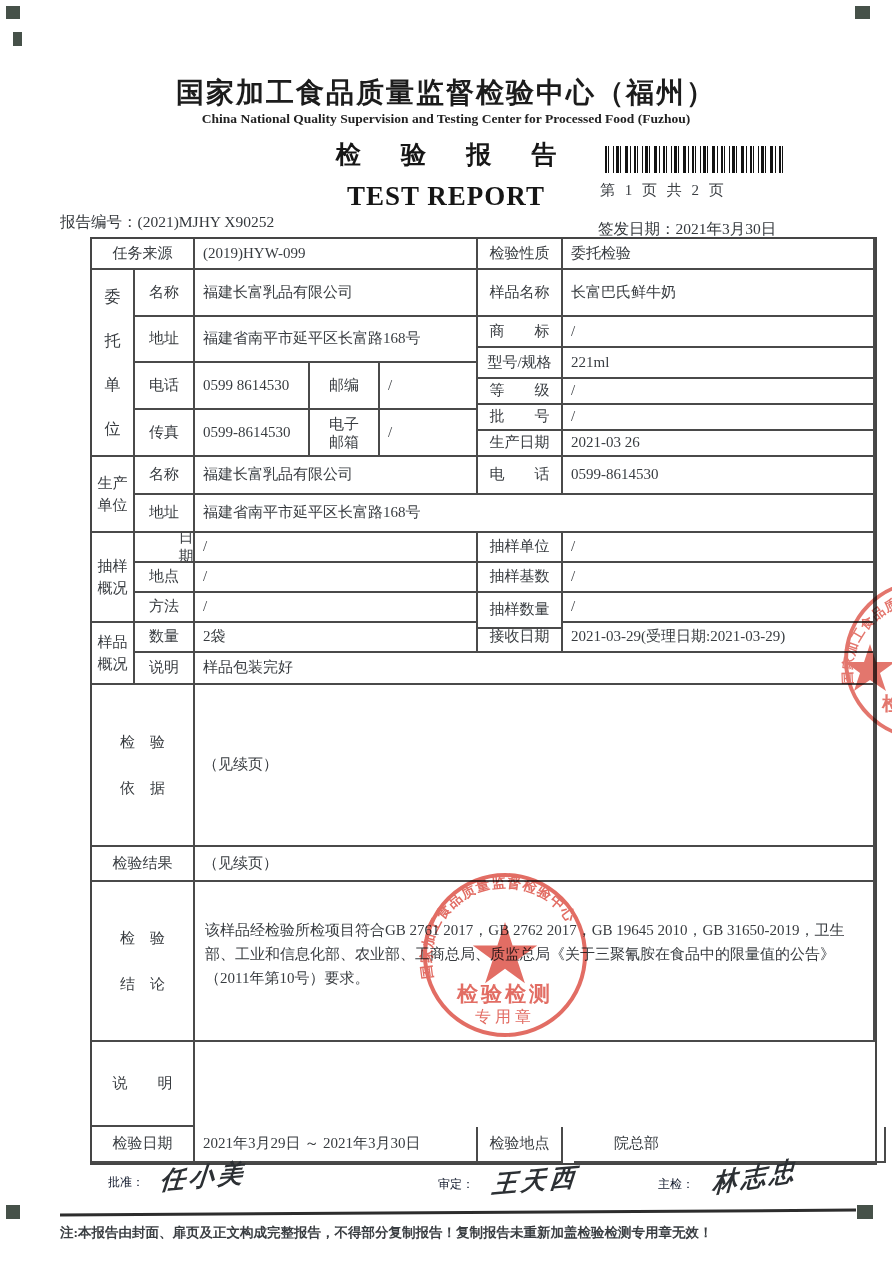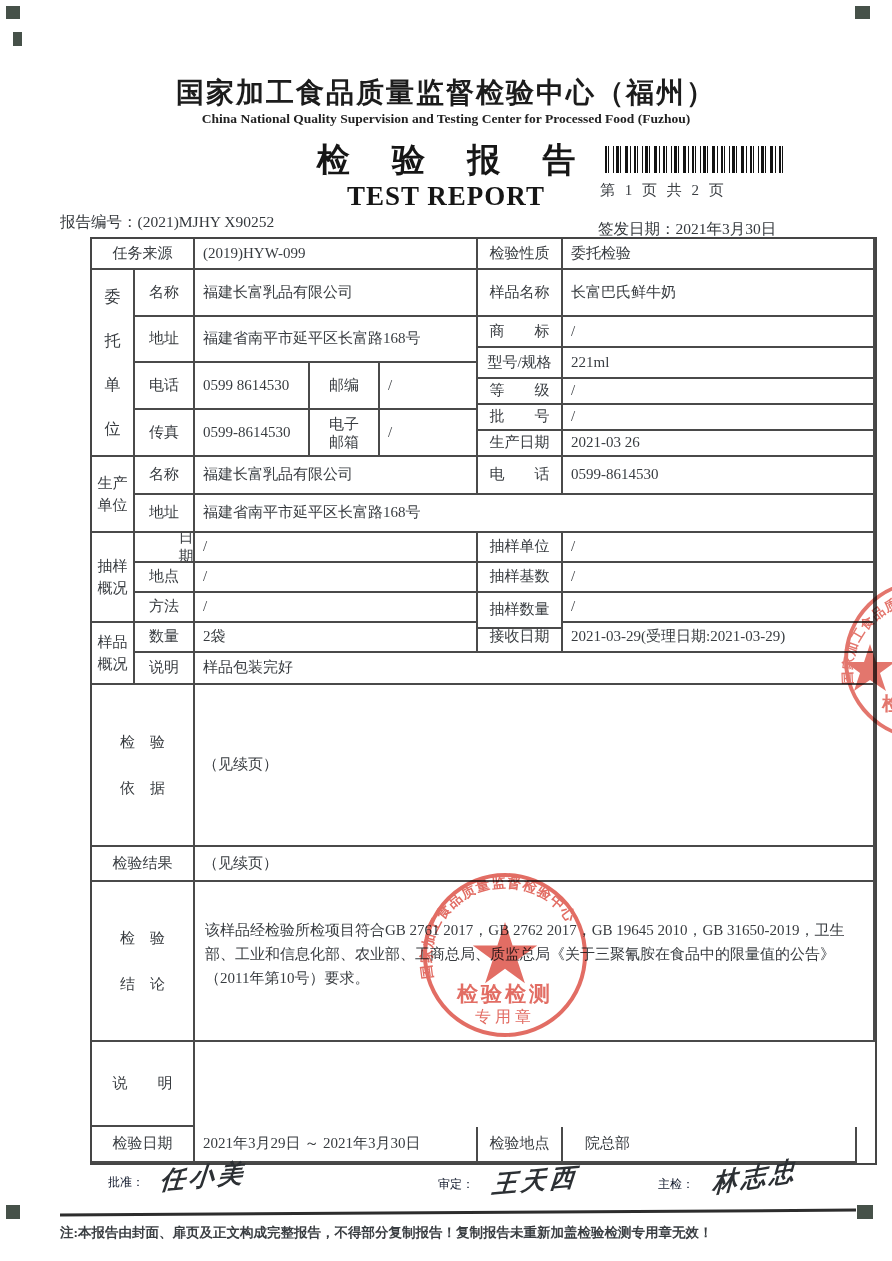--- a/index.html
+++ b/index.html
@@ -4,21 +4,21 @@
 <style>
   html,body{margin:0;padding:0;}
   body{background:#ffffff;width:892px;height:1261px;position:relative;
        font-family:"Liberation Serif","DejaVu Serif",serif;color:#3a3e42;}
   .abs{position:absolute;}
   .center{text-align:center;width:892px;left:0;}
   .mark{position:absolute;background:#36423a;opacity:.92;}
   
   .h-cn{top:74px;font-size:28px;font-weight:bold;color:#1c1c1c;letter-spacing:2px;}
   .h-en{top:111px;font-size:13.5px;font-weight:bold;color:#222;}
-  .t-cn{top:138px;font-size:33px;font-weight:bold;color:#161616;letter-spacing:17px;text-indent:17px;}
+  .t-cn{top:138px;font-size:25px;font-weight:bold;color:#161616;letter-spacing:17px;text-indent:17px;}
   .t-en{top:181px;font-size:27px;font-weight:bold;color:#161616;letter-spacing:1px;}
   .barcode{left:605px;top:146px;width:182px;height:27px;
     background:repeating-linear-gradient(90deg,#121212 0 2px,#fff 2px 3px,#121212 3px 4px,#fff 4px 8px,
       #121212 8px 9px,#fff 9px 11px,#121212 11px 14px,#fff 14px 15px,#121212 15px 16px,#fff 16px 20px,
       #121212 20px 23px,#fff 23px 25px,#121212 25px 26px,#fff 26px 29px);}
   .pageinfo{left:600px;top:181px;font-size:15px;letter-spacing:3px;color:#3a3e42;}
   .repno{left:60px;top:212px;font-size:15.5px;color:#34383c;}
   .issue{left:598px;top:219px;font-size:15.5px;color:#34383c;}
   
   .tbl{position:absolute;left:57px;top:237px;width:783px;height:924px;
@@ -140,21 +140,21 @@
 
   <div class="cell lab pre" style="left:0;top:643px;width:103px;height:160px;line-height:46px;">检　验
 结　论</div>
   <div class="cell para" style="left:103px;top:643px;width:680px;height:160px;">该样品经检验所检项目符合GB 2761 2017，GB 2762 2017，GB 19645 2010，GB 31650-2019，卫生部、工业和信息化部、农业部、工商总局、质监总局《关于三聚氰胺在食品中的限量值的公告》（2011年第10号）要求。</div>
 
   <div class="cell lab" style="left:0;top:803px;width:103px;height:85px;">说　　明</div>
 
   <div class="cell lab" style="left:0;top:888px;width:103px;height:36px;">检验日期</div>
   <div class="cell val" style="left:103px;top:888px;width:283px;height:36px;">2021年3月29日 ～ 2021年3月30日</div>
   <div class="cell lab" style="left:386px;top:888px;width:85px;height:36px;text-align:right;">检验地点</div>
-  <div class="cell val" style="left:453px;top:888px;width:312px;height:36px;padding-left:40px;">院总部</div>
+  <div class="cell val" style="left:482px;top:888px;width:312px;height:36px;padding-left:40px;">院总部</div>
 </div>
 
 <svg class="abs stamp" style="left:410px;top:860px;" width="190" height="190" viewBox="0 0 190 190">
   <g opacity="0.85">
     <circle cx="95" cy="95" r="80" fill="none" stroke="#dd5449" stroke-width="4"></circle>
     <defs>
         <path id="ringArc" d="M 24,122 A 74,74 0 1 1 166,122"></path>
       </defs>
     <text font-size="14" font-weight="bold" fill="#dd5449" letter-spacing="1">
       <textPath href="#ringArc" startOffset="4">国家加工食品质量监督检验中心</textPath>

